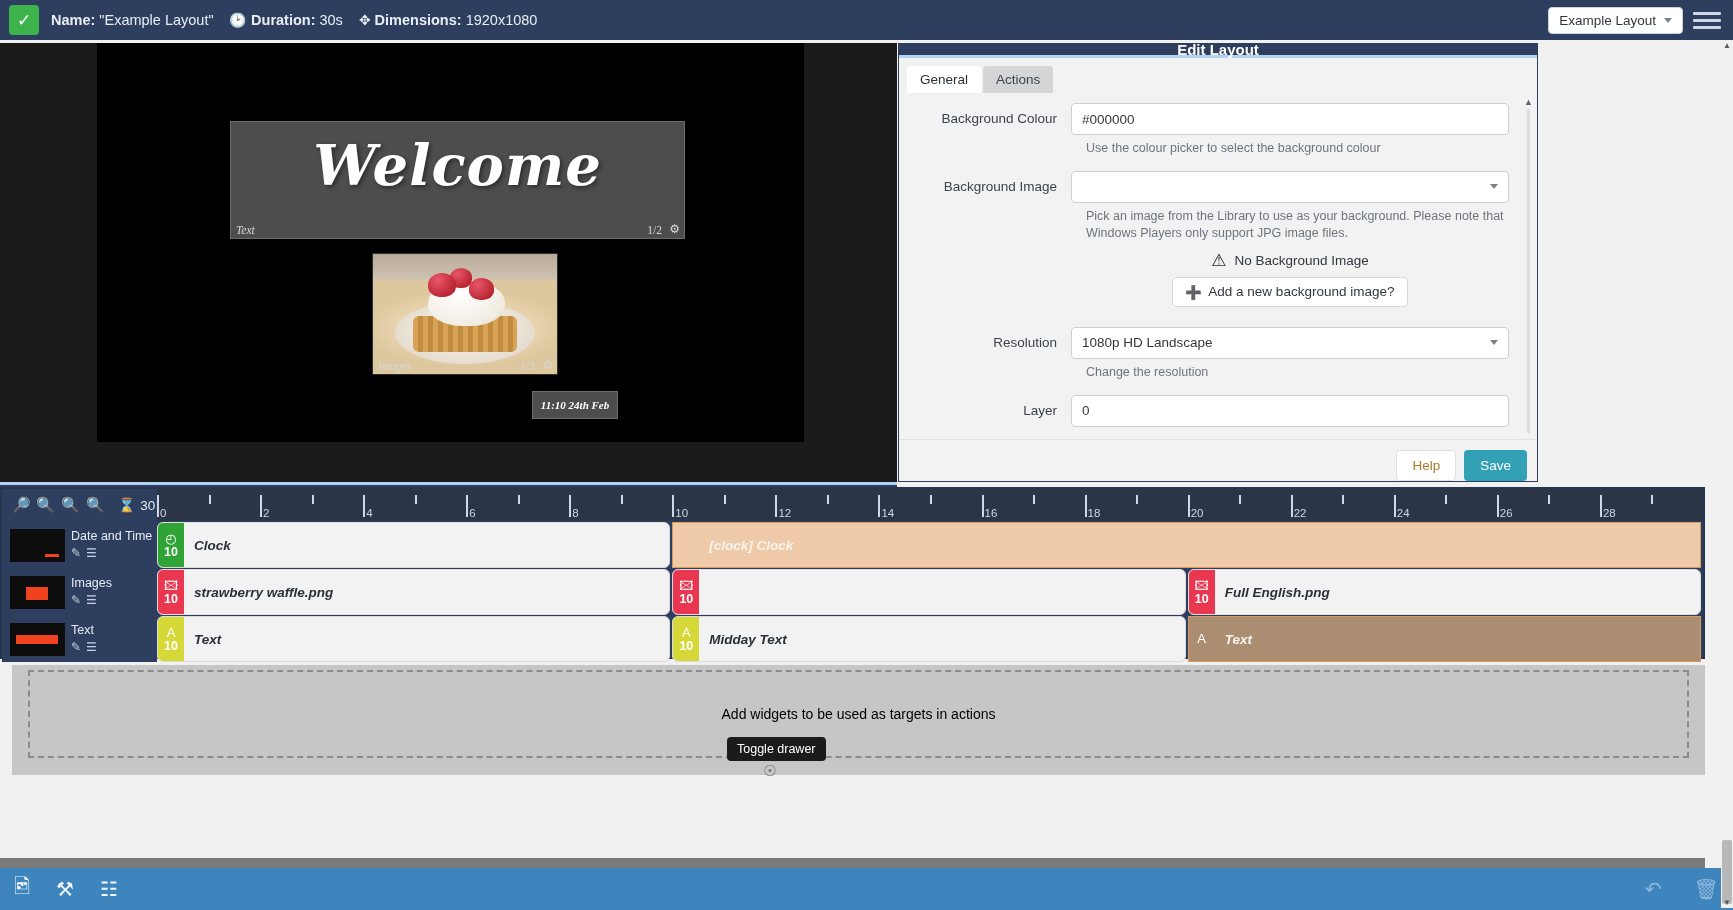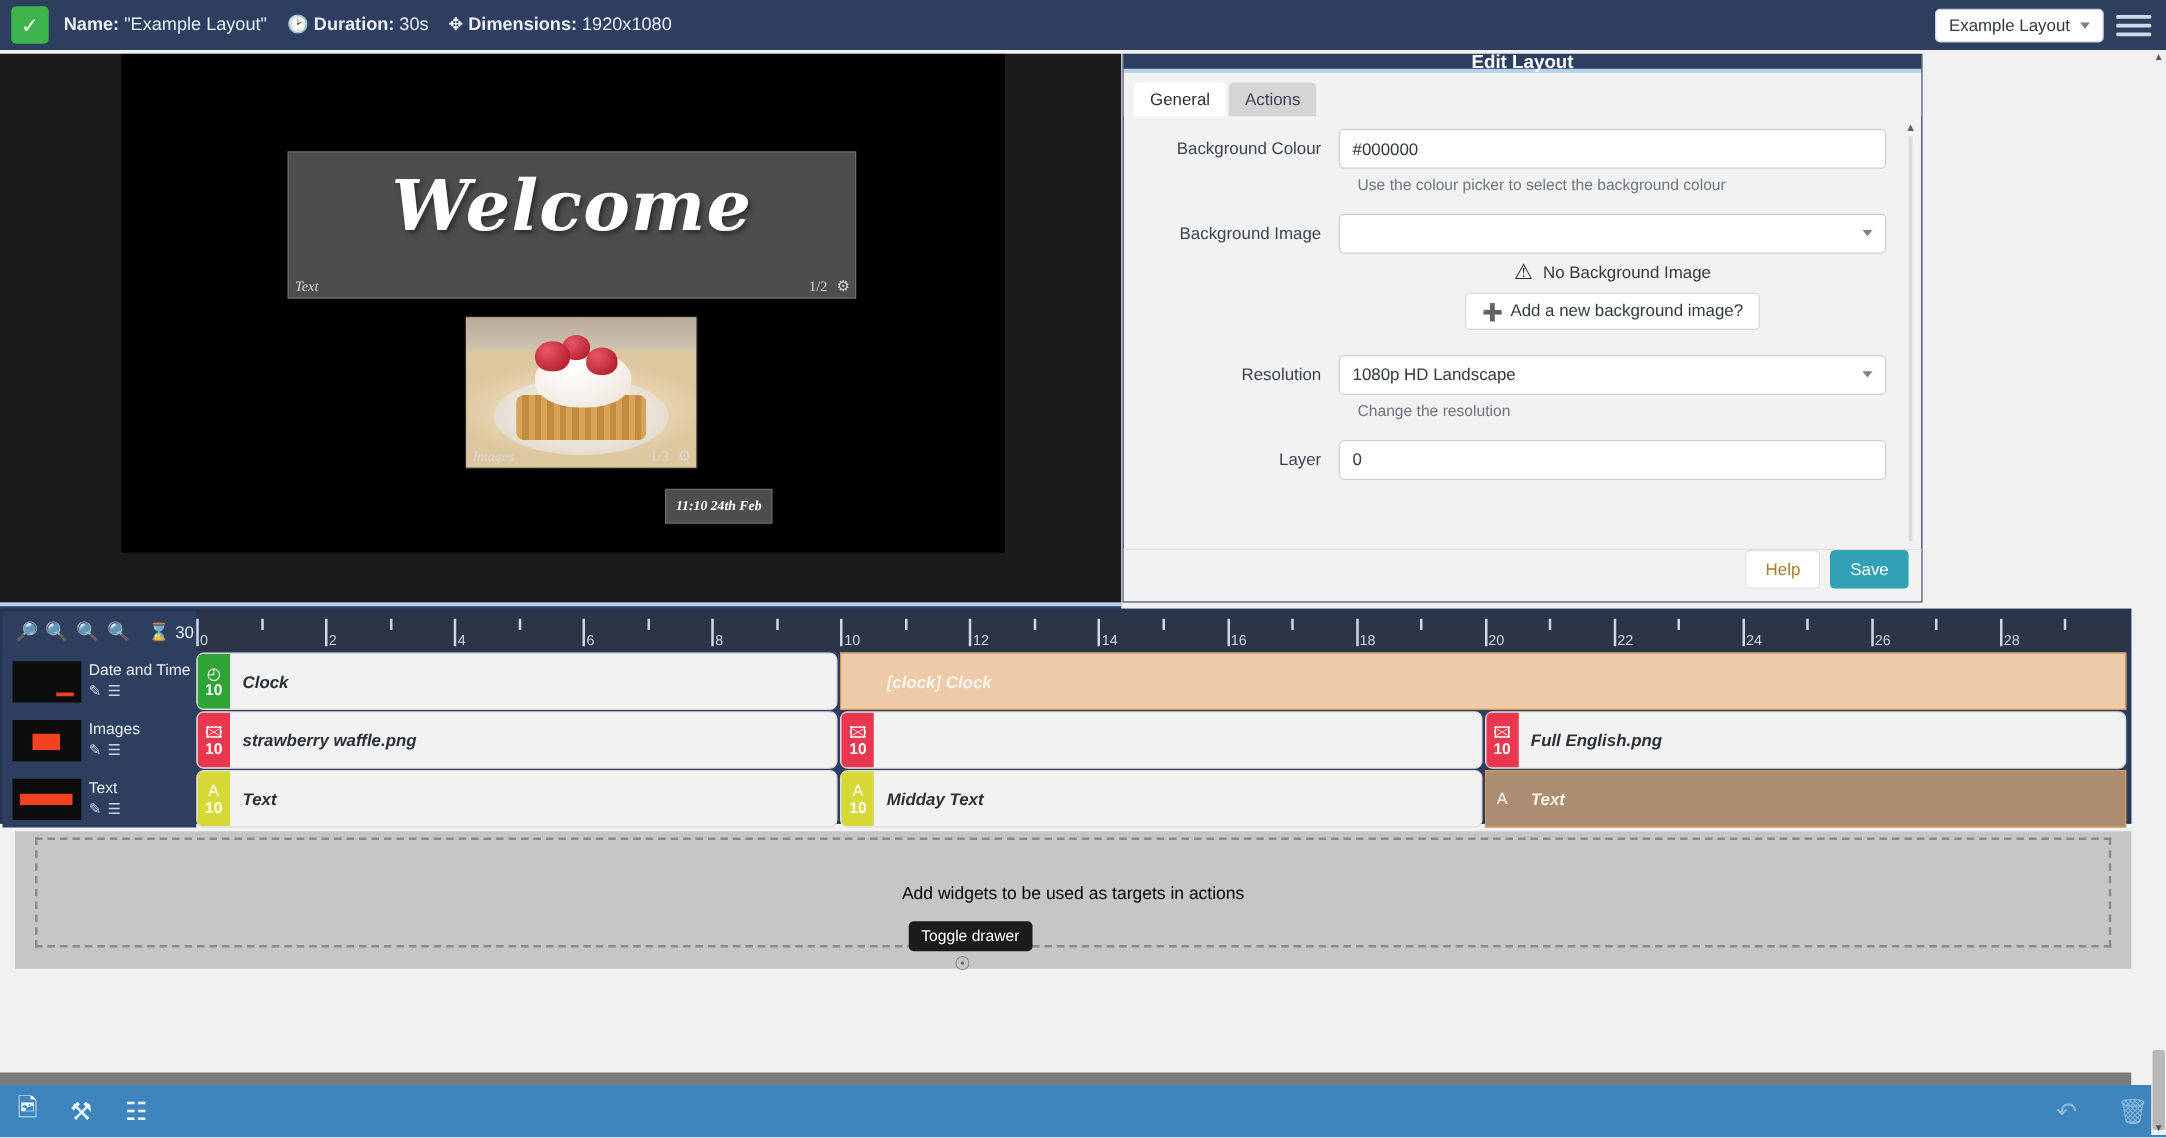--- a/index.html
+++ b/index.html
@@ -16,21 +16,21 @@
     position: absolute; left: 0; top: 0; width: 1733px; height: 40px;
     background: #2d3e5e; display: flex; align-items: center;
   }
   .nav-check {
     width: 30px; height: 30px; margin-left: 9px; border-radius: 4px;
     background: #3cb44b; color: #fff; font-size: 17px;
     display: flex; align-items: center; justify-content: center;
   }
   .nav-meta { display: flex; align-items: center; margin-left: 12px; gap: 16px; }
   .nav-meta-item {
-    color: #e9edf4; font-size: 14.5px; display: flex; gap: 4px;
+    color: #e9edf4; font-size: 14.5px; display: flex; align-items: center; gap: 4px;
     white-space: nowrap;
   }
   .nav-meta-item b { font-weight: 700; }
   .nav-meta-item .gi { font-size: 14px; line-height: 1; }
   .nav-right { margin-left: auto; display: flex; align-items: center; gap: 10px; padding-right: 12px; }
   .layout-select {
     background: #ffffff; color: #32383e; border: 1px solid #ccd2da; border-radius: 4px;
     height: 27px; padding: 0 10px; font-size: 13.5px;
     display: flex; align-items: center; gap: 8px; white-space: nowrap;
   }
@@ -167,21 +167,21 @@
   .panel-scroll {
     position: absolute; right: 2px; top: 4px; width: 12px; height: 348px; background: #f2f2f2;
   }
   .panel-scroll .track { position: absolute; left: 4px; top: 12px; bottom: 12px; width: 3px; background: #dcdcdc; }
   .panel-scroll .arrow-up, .panel-scroll .arrow-dn {
     position: absolute; left: 1px; font-size: 9px; color: #5a626d;
   }
   .panel-scroll .arrow-up { top: 0; }
   .panel-foot {
     height: 42px; background: #f2f2f2; border-top: 1px solid #e2e2e2;
-    display: flex; align-items: flex-start; justify-content: flex-end; gap: 8px; padding: 0 10px;
+    display: flex; align-items: flex-end; justify-content: flex-end; gap: 8px; padding: 0 10px;
   }
   .btn {
     border-radius: 4px; padding: 7px 15px; font-size: 13.5px; cursor: pointer; border: 1px solid transparent;
   }
   .btn-help { background: #fff; color: #a87b2c; border-color: #e0e0e0; }
   .btn-save { background: #32a0b5; color: #fff; }
 
   
   .timeline {
     position: absolute; left: 0; top: 487px; width: 1705px; height: 172px;
@@ -372,20 +372,21 @@
         </div>
       </div>
 
       <div class="frm-row">
         <div class="frm-label">Background Image</div>
         <div class="frm-field">
           <div class="inp select">
             <span></span>
             <span class="caret-dn"></span>
           </div>
+          <div class="help-txt">Pick an image from the Library to use as your background. Please note that Windows Players only support JPG image files.</div>
           <div class="bg-empty">
             <div class="bg-empty-row">
               <span class="warn-tri">⚠</span>
               <span>No Background Image</span>
             </div>
             <div class="btn-addbg">
               <span>➕</span>
               <span>Add a new background image?</span>
             </div>
           </div>

